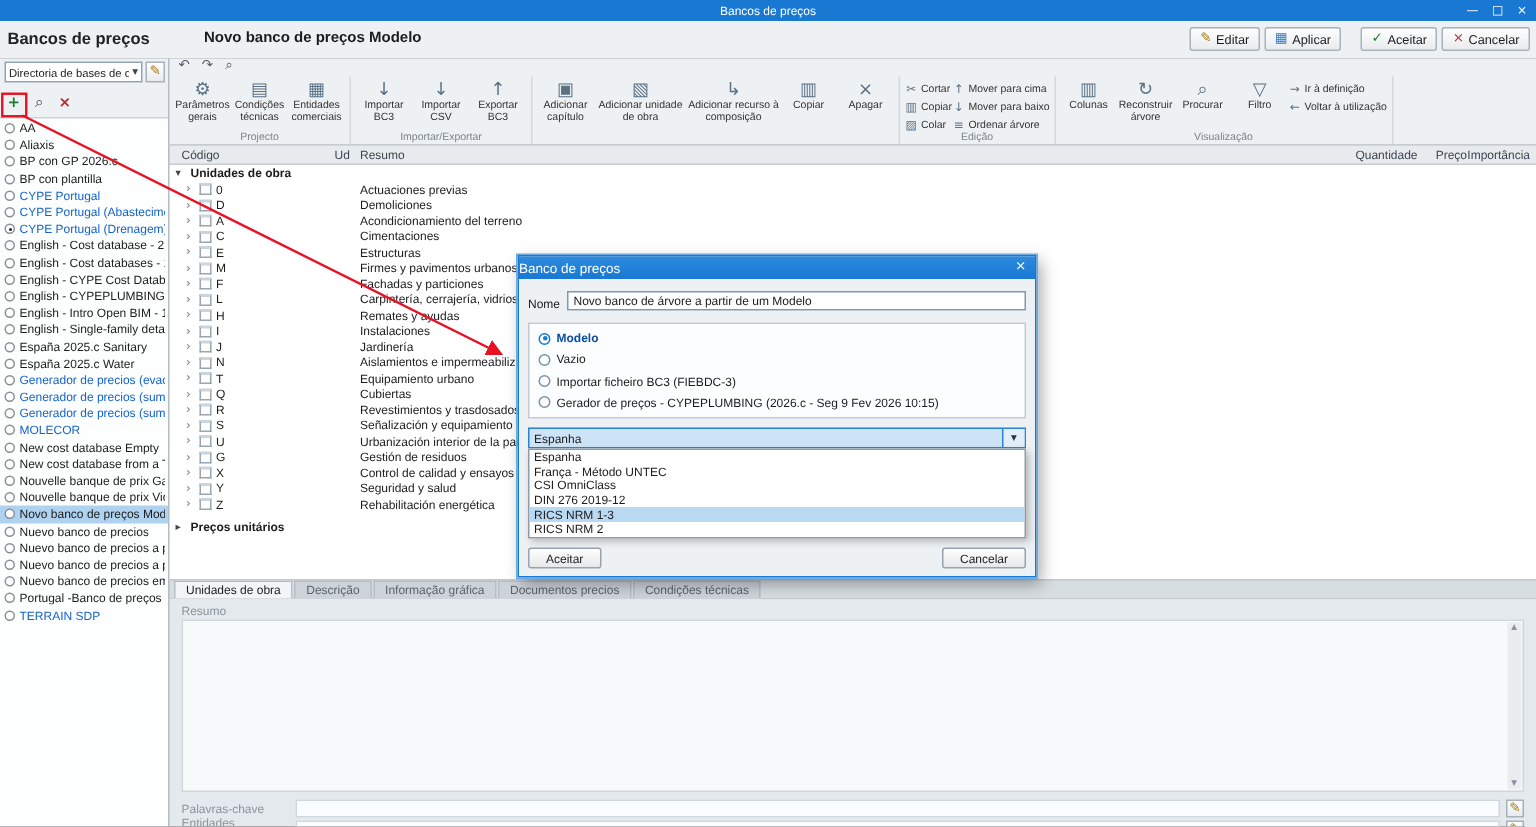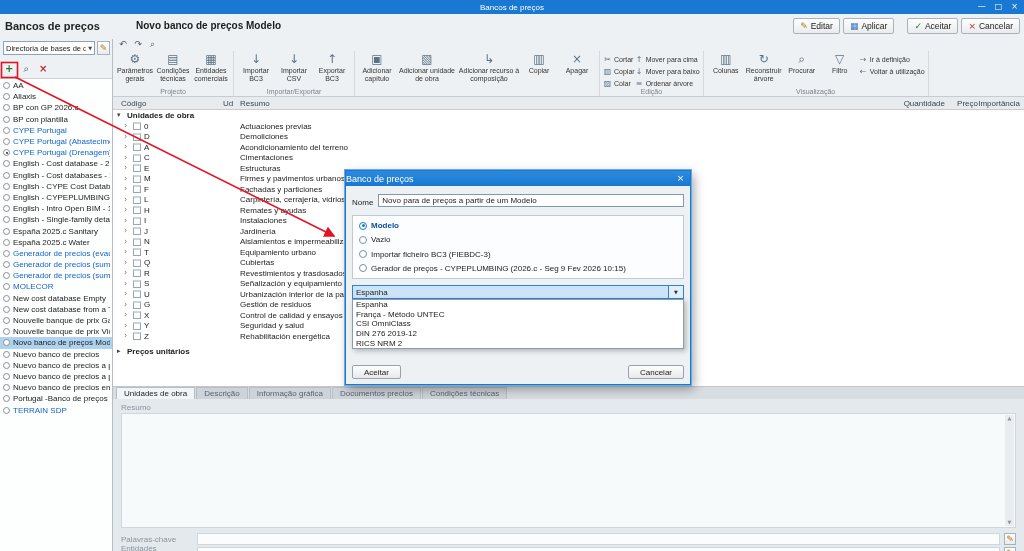--- a/index.html
+++ b/index.html
@@ -590,21 +590,21 @@
 
   <div class="dialog">
     <div class="dlg-title">
       <span>Banco de preços</span>
       <span class="i dlg-close">×</span>
     </div>
     <div class="dlg-body">
       <div class="name-row">
         <span>Nome</span>
         <div class="name-input">
-            <span>Novo para de preços a partir de um Modelo</span>
+            <span>Novo banco de árvore a partir de um Modelo</span>
           </div>
       </div>
       <div class="optbox">
         <div class="opt selected">
             <span class="dradio on"></span>
             <span class="opt-label">Modelo</span>
           </div>
         <div class="opt">
             <span class="dradio"></span>
             <span class="opt-label">Vazio</span>
@@ -629,20 +629,23 @@
             <span>Espanha</span>
           </div>
         <div class="dd-item">
             <span>França - Método UNTEC</span>
           </div>
         <div class="dd-item">
             <span>CSI OmniClass</span>
           </div>
         <div class="dd-item">
             <span>DIN 276 2019-12</span>
+          </div>
+        <div class="dd-item hl">
+            <span>RICS NRM 1-3</span>
           </div>
         <div class="dd-item">
             <span>RICS NRM 2</span>
           </div>
       </div>
       <div class="dlg-btn accept">
           <span>Aceitar</span>
         </div>
       <div class="dlg-btn cancel">
           <span>Cancelar</span>

